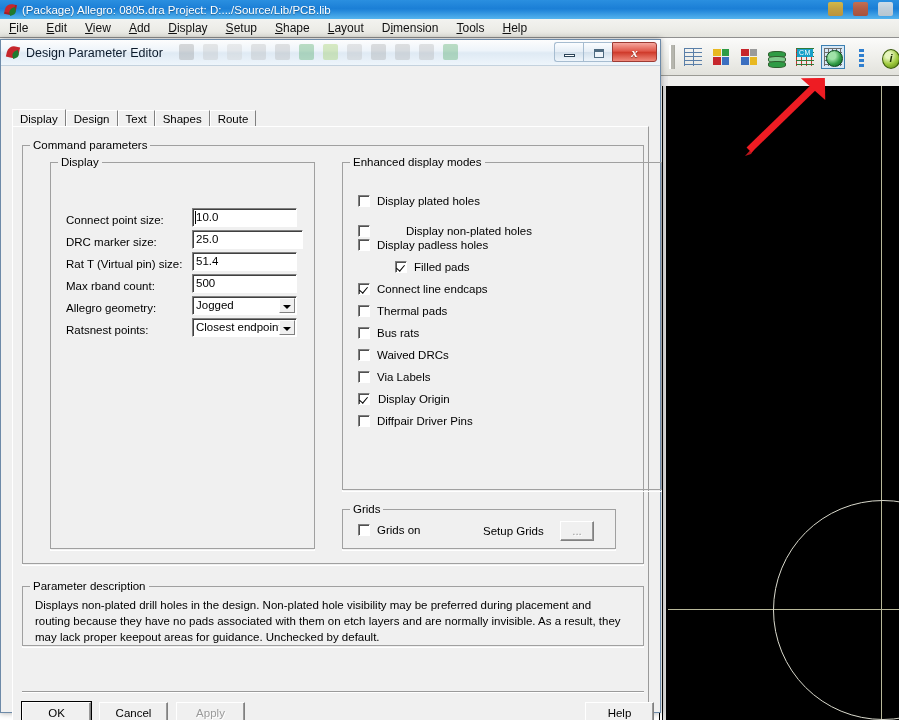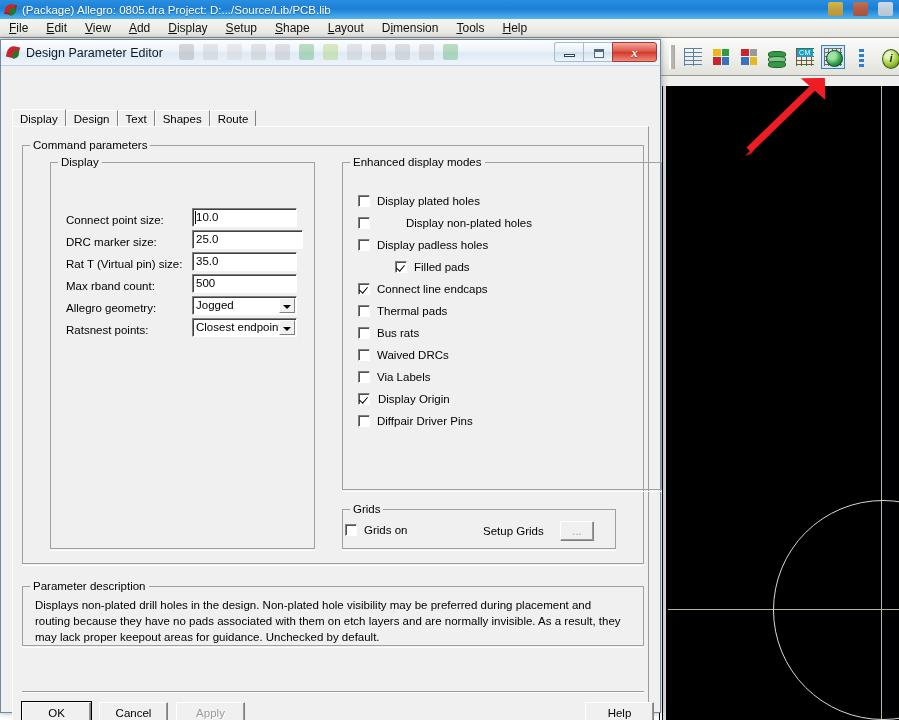--- a/index.html
+++ b/index.html
@@ -714,21 +714,21 @@
             <div class="textfield focused" style="left:141px; top:45px; width:105px;">10.0</div>
 
             <div class="form-row" style="left:15px; top:69px;">
               <span class="form-label">DRC marker size:</span>
             </div>
             <div class="textfield" style="left:141px; top:67px; width:111px;">25.0</div>
 
             <div class="form-row" style="left:15px; top:91px;">
               <span class="form-label">Rat T (Virtual pin) size:</span>
             </div>
-            <div class="textfield" style="left:141px; top:89px; width:105px;">35.0</div>
+            <div class="textfield" style="left:141px; top:89px; width:105px;">51.4</div>
 
             <div class="form-row" style="left:15px; top:113px;">
               <span class="form-label">Max rband count:</span>
             </div>
             <div class="textfield" style="left:141px; top:111px; width:105px;">500</div>
 
             <div class="form-row" style="left:15px; top:135px;">
               <span class="form-label">Allegro geometry:</span>
             </div>
             <div class="combobox" style="left:141px; top:133px; width:105px;">
@@ -746,21 +746,21 @@
           </div>
 
           <div class="groupbox" style="left:319px; top:16px; width:320px; height:330px;">
             <span class="gb-inner"></span>
             <span class="gb-title">Enhanced display modes</span>
 
             <div class="cbrow" style="left:15px; top:30px;">
               <span class="cbox"></span>
               <span class="cblabel">Display plated holes</span>
             </div>
-            <div class="cbrow" style="left:15px; top:52px;gap:36px;">
+            <div class="cbrow" style="left:15px; top:60px;gap:36px;">
               <span class="cbox"></span>
               <span class="cblabel">Display non-plated holes</span>
             </div>
             <div class="cbrow" style="left:15px; top:74px;">
               <span class="cbox"></span>
               <span class="cblabel">Display padless holes</span>
             </div>
             <div class="cbrow" style="left:15px; top:96px;margin-left:37px;">
               <span class="cbox checked"></span>
               <span class="cblabel">Filled pads</span>
@@ -792,21 +792,21 @@
             <div class="cbrow" style="left:15px; top:250px;">
               <span class="cbox"></span>
               <span class="cblabel">Diffpair Driver Pins</span>
             </div>
           </div>
 
           <div class="groupbox" style="left:319px; top:363px; width:274px; height:42px;">
             <span class="gb-inner"></span>
             <span class="gb-title">Grids</span>
 
-            <div class="cbrow" style="left:2px; top:12px;">
+            <div class="cbrow" style="left:15px; top:12px;">
               <span class="cbox"></span>
               <span class="cblabel">Grids on</span>
             </div>
 
             <span class="static-text" style="left:140px; top:15px;">Setup Grids</span>
 
             <div class="pushbtn disabled" style="left:217px; top:11px; width:34px; height:20px;">...</div>
           </div>
         </div>
 

